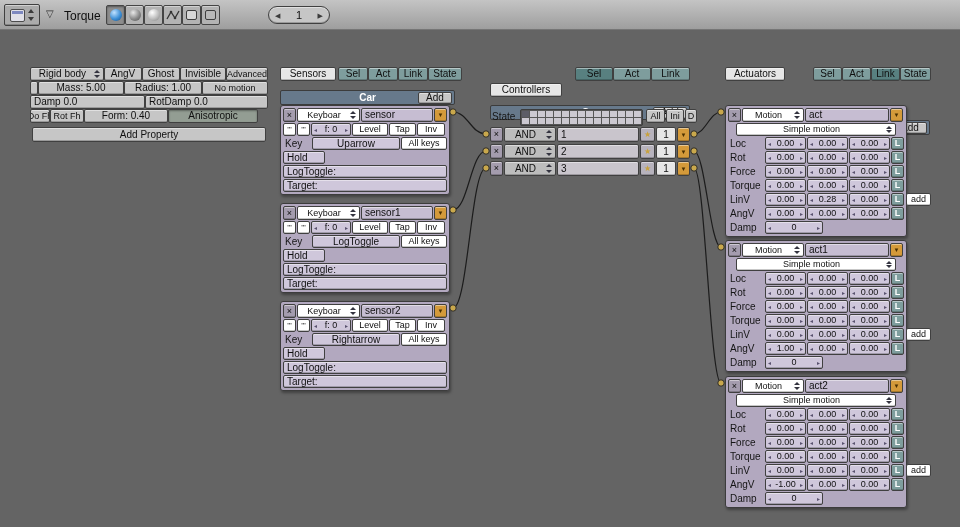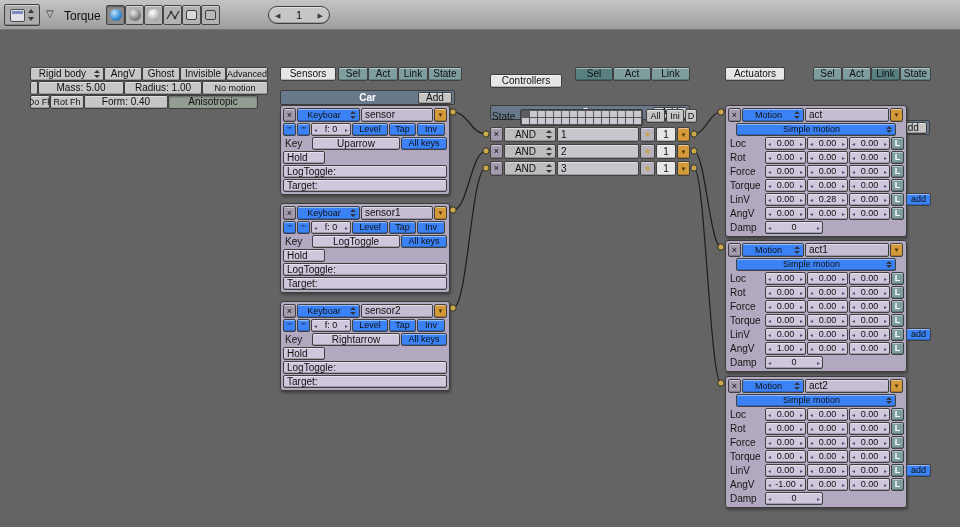--- a/index.html
+++ b/index.html
@@ -15,21 +15,21 @@
 .teal{background:#7e9d9d}
 .tealD{background:#588080}
 .press{background:#939d93;box-shadow:inset 0 1px 2px rgba(0,0,0,.35)}
 .menu{position:relative;padding-right:9px}
 .menu::before,.menu::after{content:"";position:absolute;right:3px;width:0;height:0;border-left:3px solid transparent;border-right:3px solid transparent}
 .menu::before{top:2px;border-bottom:3px solid #343440}
 .menu::after{bottom:2px;border-top:3px solid #343440}
 .gray{background:#a49cae}
 .orange{background:#d49a3a;color:#4a3000;font-size:6px}
 .lavF{background:#cfc7db}
-.lavM{background:#3b82f6}
+.lavM{background:#ffffff}
 .lavN{background:#c6bdd2}
 .num{position:relative}
 .num::before{content:"◂";position:absolute;left:2px;font-size:6px;color:#5a5370}
 .num::after{content:"▸";position:absolute;right:2px;font-size:6px;color:#5a5370}
 .lbtn{color:#fff;font-weight:bold;font-size:9px}
 .lbl{display:flex;align-items:center;padding-left:2px;color:#151515}
 .brick{border:1px solid #3c3c3c;border-radius:3px;background:#b2a8bf;padding:2px;box-shadow:1px 2px 3px rgba(0,0,0,.35)}
 .brick .row{margin-bottom:1px}
 .brick .row:last-child{margin-bottom:0}
 .carbar{background:#67798b;border:1px solid #3c3c3c;border-radius:2px;color:#fff;display:flex;align-items:center;justify-content:center;font-weight:bold;position:relative;font-size:10px}
@@ -102,24 +102,31 @@
     <span class="b" style="width:46px;height:14px">Invisible</span>
     <span class="b f9" style="width:42px;height:14px">Advanced</span>
   </div>
   <div class="row">
     <span class="b" style="width:8px;height:14px"></span>
     <span class="b" style="width:86px;height:14px">Mass: 5.00</span>
     <span class="b" style="width:78px;height:14px">Radius: 1.00</span>
     <span class="b f9" style="width:66px;height:14px">No motion</span>
   </div>
   <div class="row">
+    <span class="b left" style="width:115px;height:14px">Damp 0.0</span>
+    <span class="b left" style="width:123px;height:14px">RotDamp 0.0</span>
+  </div>
+  <div class="row">
     <span class="b f9" style="width:20px;height:14px">Do Fh</span>
     <span class="b f9" style="width:34px;height:14px">Rot Fh</span>
     <span class="b" style="width:84px;height:14px">Form: 0.40</span>
     <span class="b press" style="width:90px;height:14px">Anisotropic</span>
+  </div>
+  <div class="row" style="margin-top:4px">
+    <span class="b" style="width:234px;height:15px;margin-left:2px">Add Property</span>
   </div>
 </div>
 
 <div class="abs" style="left:280px;top:67px;width:182px;height:14px">
   <span class="b white abs" style="left:0;top:0;width:56px;height:14px">Sensors</span>
   <span class="b teal abs" style="left:58px;top:0;width:30px;height:14px">Sel</span>
   <span class="b teal abs" style="left:88px;top:0;width:30px;height:14px">Act</span>
   <span class="b teal abs" style="left:118px;top:0;width:30px;height:14px">Link</span>
   <span class="b teal abs" style="left:148px;top:0;width:34px;height:14px">State</span>
 </div>
@@ -218,21 +225,21 @@
     <div class="row g1" style="height:13px">
       <span class="b lavF left" style="width:164px">LogToggle:</span>
     </div>
     <div class="row g1" style="height:13px">
       <span class="b lavF left" style="width:164px">Target:</span>
     </div>
   </div>
 </div>
 
 <div class="abs" style="left:490px;top:67px;width:200px;height:14px">
-  <span class="b white abs" style="left:0;top:7px;width:72px;height:14px">Controllers</span>
+  <span class="b white abs" style="left:0;top:16px;width:72px;height:14px">Controllers</span>
   <span class="b tealD abs" style="left:85px;top:0;width:38px;height:14px">Sel</span>
   <span class="b teal abs" style="left:123px;top:0;width:38px;height:14px">Act</span>
   <span class="b teal abs" style="left:161px;top:0;width:39px;height:14px">Link</span>
 </div>
 <div class="carbar abs" style="left:490px;top:90px;width:200px;height:15px">
   <span>Car</span>
   <span class="b addbtn">Add</span>
 </div>
 <div class="abs" style="left:490px;top:108px;width:210px;height:16px">
   <span class="lbl abs" style="left:0;top:0;height:16px">State</span>

